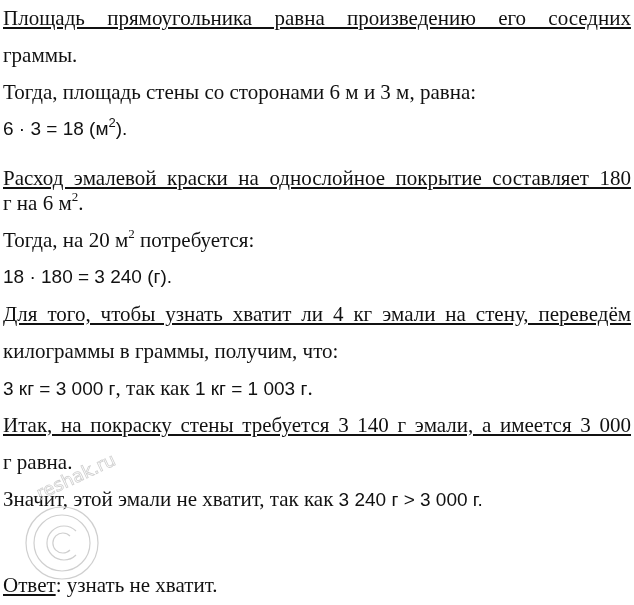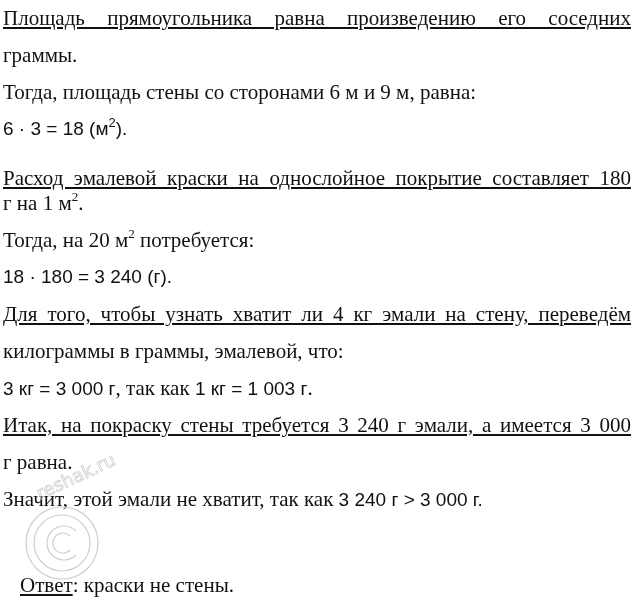--- a/index.html
+++ b/index.html
@@ -9,56 +9,56 @@
       color: #111111;
     }
     .doc { position: absolute; left: 3px; top: 0; width: 628px; }
     .line {
       position: absolute; left: 0; white-space: nowrap;
       font-size: 21px; line-height: 28px; height: 28px;
     }
     .justify { width: 628px; text-align: justify; text-align-last: justify; text-decoration: underline; }
     .math { font-family: Liberation Sans, sans-serif; font-size: 19px; }
     sup { font-size: 13px; line-height: 0; position: relative; top: -1px; }
-    .answer-label { text-decoration: underline; margin-left: 17px; }
+    .answer-label { text-decoration: underline; }
     .watermark {
       position: absolute; left: 20px; top: 455px; width: 150px; height: 130px;
       pointer-events: none;
     }
   </style>
 </head>
 <body>
 
 <div class="doc">
   <div class="line justify" style="top:4px">Площадь прямоугольника равна произведению его соседних</div>
   <div class="line" style="top:41px">граммы.</div>
-  <div class="line" style="top:78px">Тогда, площадь стены со сторонами 6 м и 9 м, равна:</div>
+  <div class="line" style="top:78px">Тогда, площадь стены со сторонами 6 м и 3 м, равна:</div>
   <div class="line math" style="top:115px">
     <span>6 · 3 = 18 (м</span><sup>2</sup><span>).</span>
   </div>
   <div class="line justify" style="top:164px">Расход эмалевой краски на однослойное покрытие составляет 180</div>
   <div class="line" style="top:189px">
-    <span>г на 1 м</span><sup>2</sup><span>.</span>
+    <span>г на 6 м</span><sup>2</sup><span>.</span>
   </div>
   <div class="line" style="top:226px">
     <span>Тогда, на 20 м</span><sup>2</sup><span> потребуется:</span>
   </div>
   <div class="line math" style="top:263px">18 · 180 = 3 240 (г).</div>
   <div class="line justify" style="top:300px">Для того, чтобы узнать хватит ли 4 кг эмали на стену, переведём</div>
-  <div class="line" style="top:337px">килограммы в граммы, эмалевой, что:</div>
+  <div class="line" style="top:337px">килограммы в граммы, получим, что:</div>
   <div class="line" style="top:374px">
     <span class="math">3 кг = 3 000 г</span><span>, так как </span><span class="math">1 кг = 1 003 г</span><span>.</span>
   </div>
-  <div class="line justify" style="top:411px">Итак, на покраску стены требуется 3 240 г эмали, а имеется 3 000</div>
+  <div class="line justify" style="top:411px">Итак, на покраску стены требуется 3 140 г эмали, а имеется 3 000</div>
   <div class="line" style="top:448px">г равна.</div>
   <div class="line" style="top:485px">
     <span>Значит, этой эмали не хватит, так как </span><span class="math">3 240 г &gt; 3 000 г.</span>
   </div>
   <div class="line" style="top:571px">
-    <span class="answer-label">Ответ</span><span>: краски не стены.</span>
+    <span class="answer-label">Ответ</span><span>: узнать не хватит.</span>
   </div>
 </div>
 
 <svg class="watermark" viewBox="0 0 150 130">
   <g fill="none" stroke="#cfcfcf" stroke-width="1.2">
     <circle cx="42" cy="88" r="36"></circle>
     <circle cx="42" cy="88" r="28"></circle>
     <path d="M56 76 A17 17 0 1 0 56 100"></path>
     <path d="M50 81 A10 10 0 1 0 50 95"></path>
   </g>

